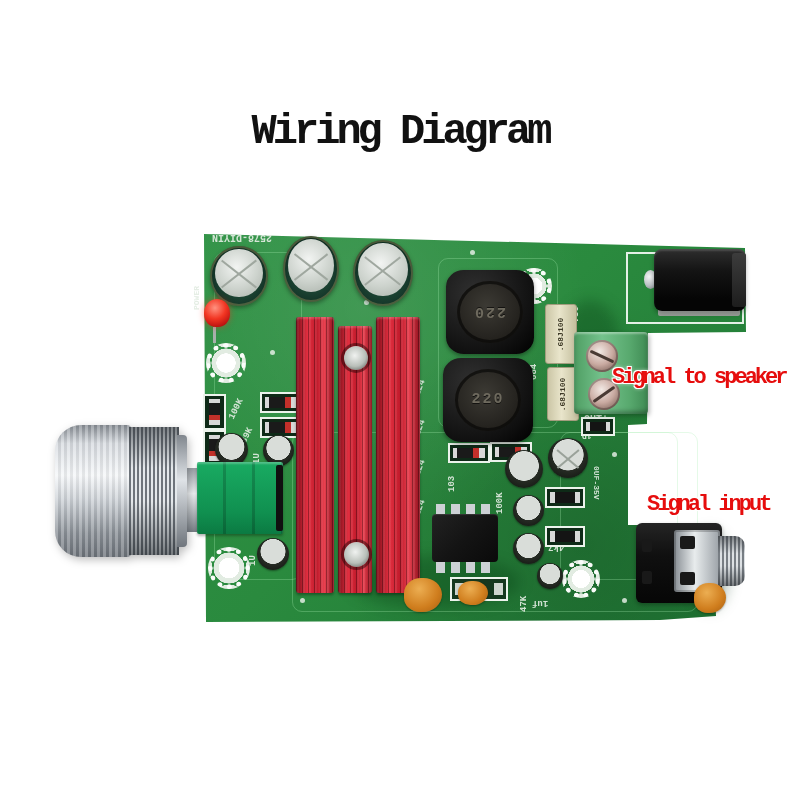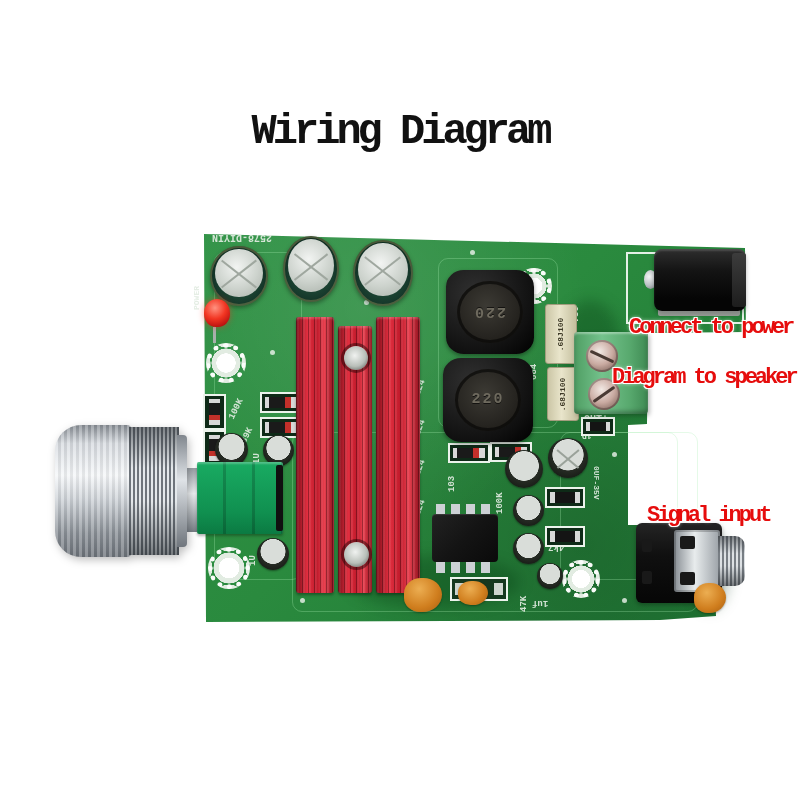--- a/index.html
+++ b/index.html
@@ -324,17 +324,16 @@
   <div class="ajack" style="left:636px;top:523px;width:86px;height:80px;">
     <div class="aj-sq" style="left:6px;top:16px;width:10px;height:13px;"></div>
     <div class="aj-sq" style="left:6px;top:48px;width:10px;height:13px;"></div>
   </div>
   <div class="aj-plate" style="left:674px;top:530px;width:46px;height:62px;z-index:15;">
     <div class="aj-sq" style="left:6px;top:6px;width:15px;height:13px;"></div>
     <div class="aj-sq" style="left:6px;top:42px;width:15px;height:13px;"></div>
   </div>
   <div class="aj-nut" style="left:718px;top:536px;width:27px;height:50px;z-index:15;"></div>
 
-  <div class="ann" style="left:629px;top:317px;">Connect to power</div>
-  <div class="ann" style="left:612px;top:367px;">Diagram to speaker</div>
-  <div class="ann" style="left:647px;top:505px;">Signal input</div>
+  <div class="ann" style="left:612px;top:367px;">Signal to speaker</div>
+  <div class="ann" style="left:647px;top:494px;">Signal input</div>
 
 </div>
 
 </body></html>

